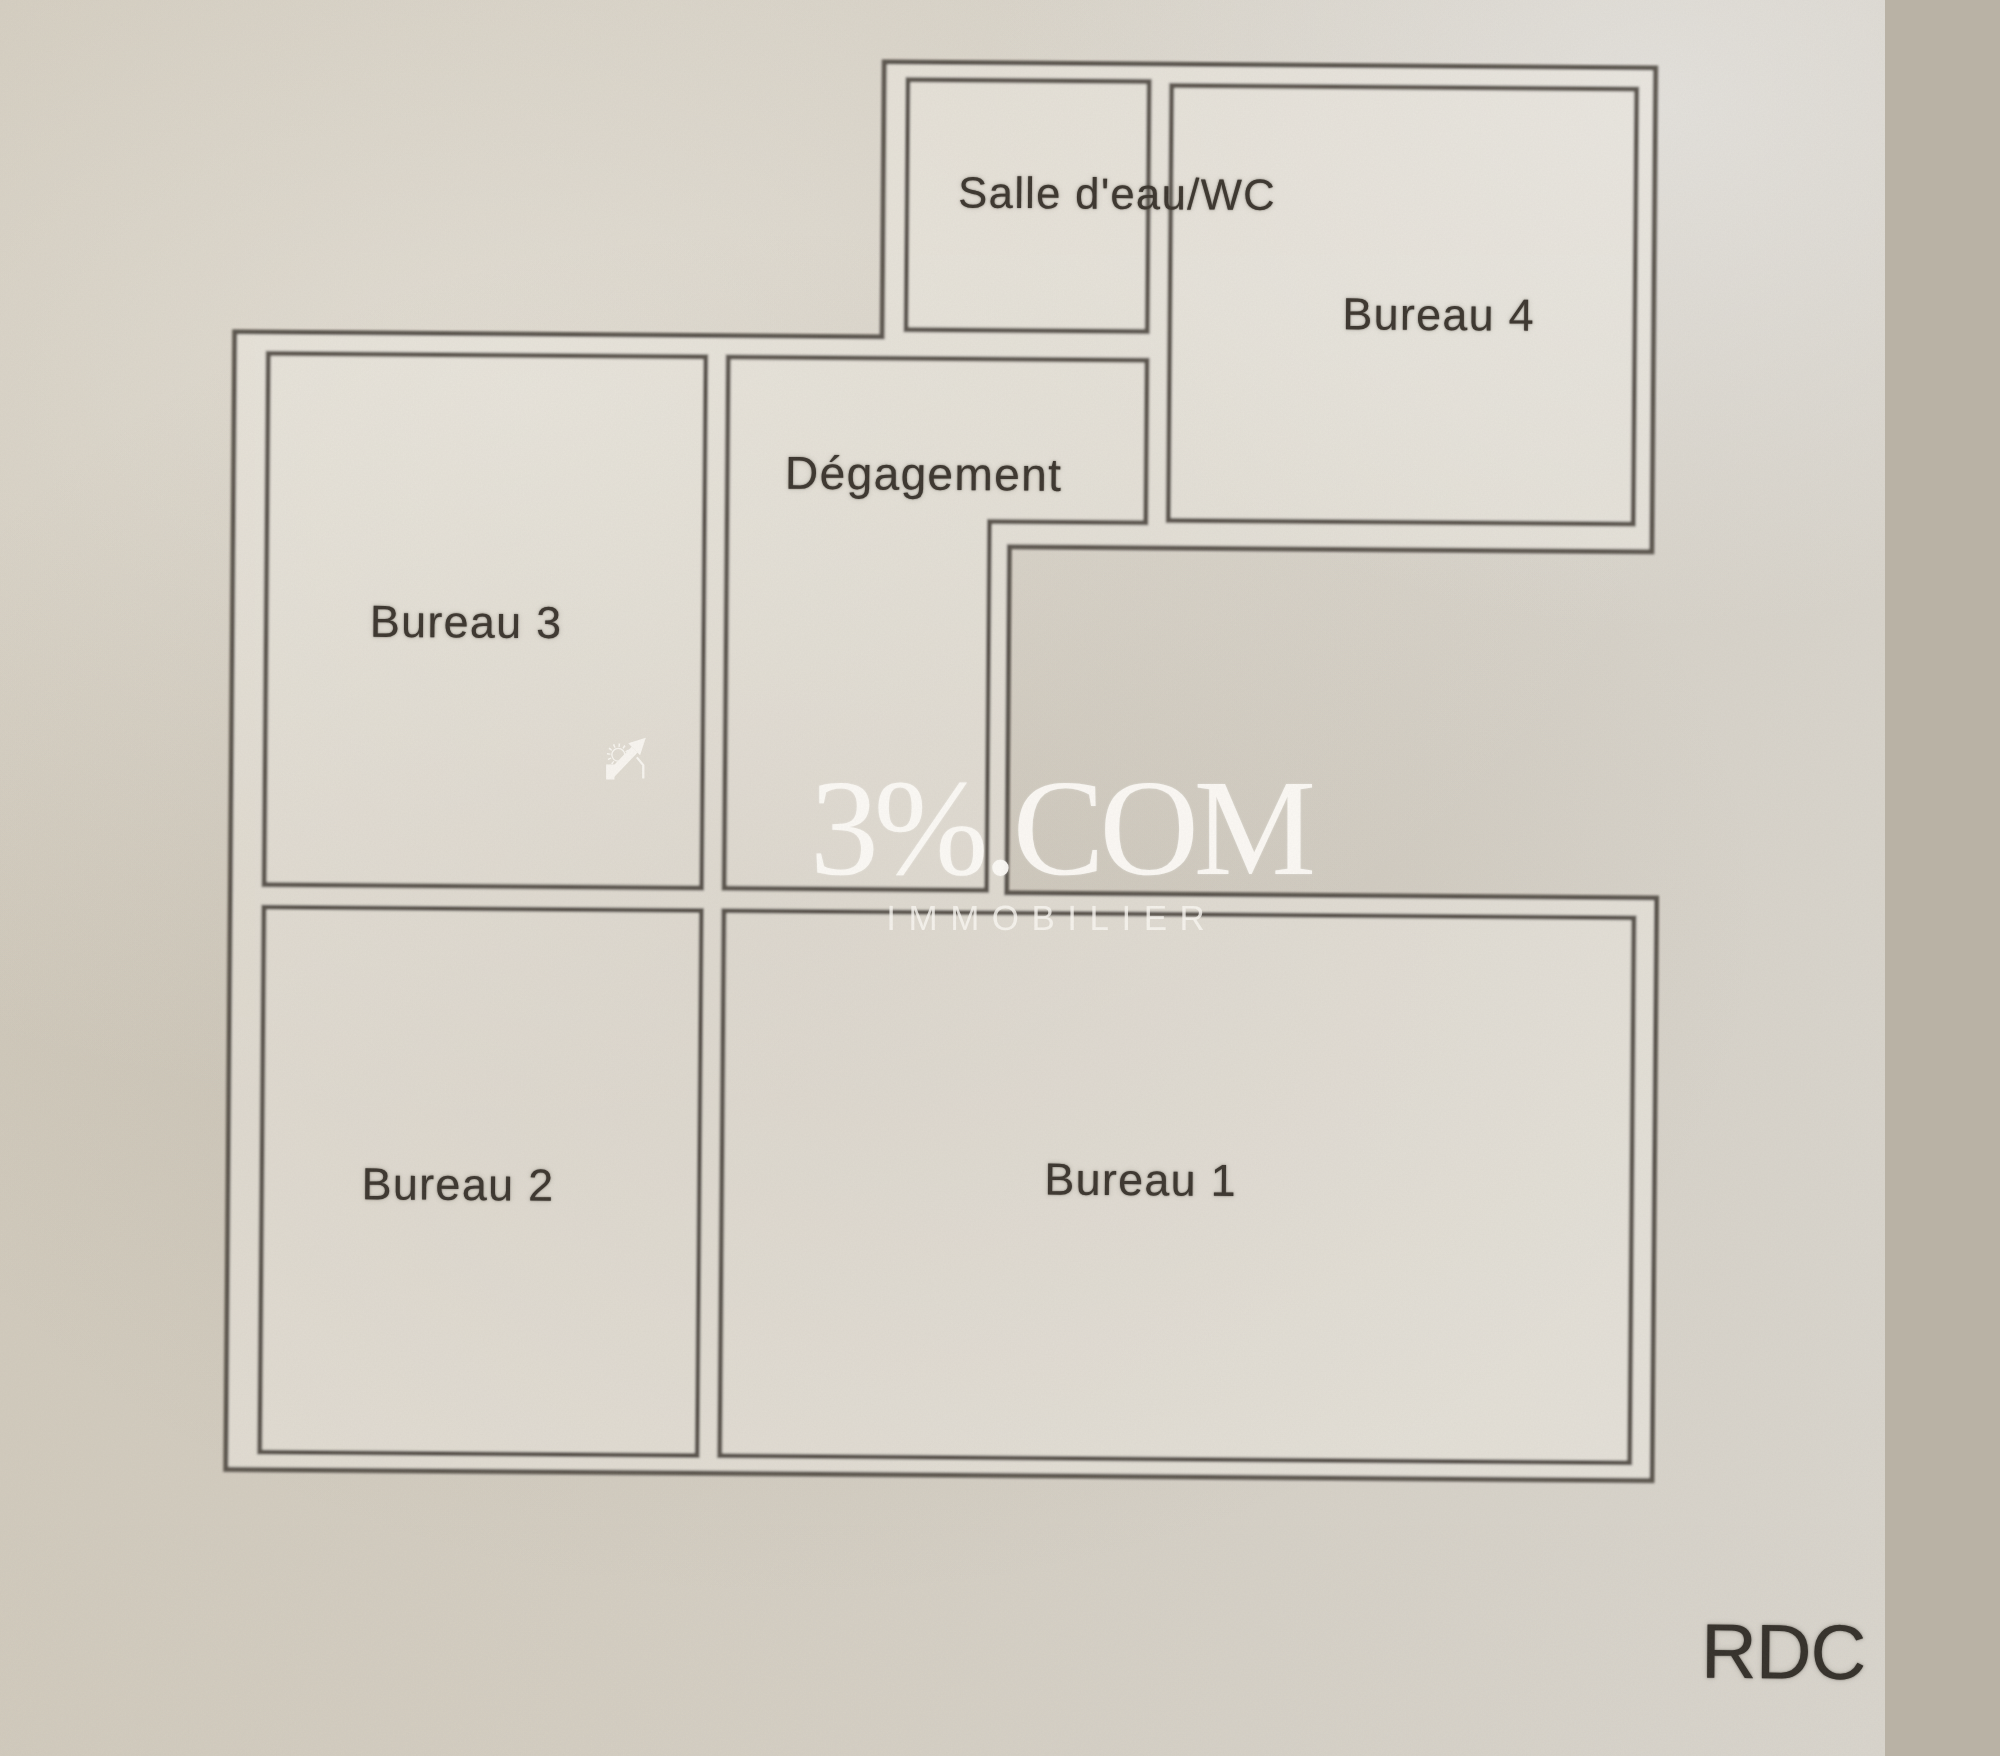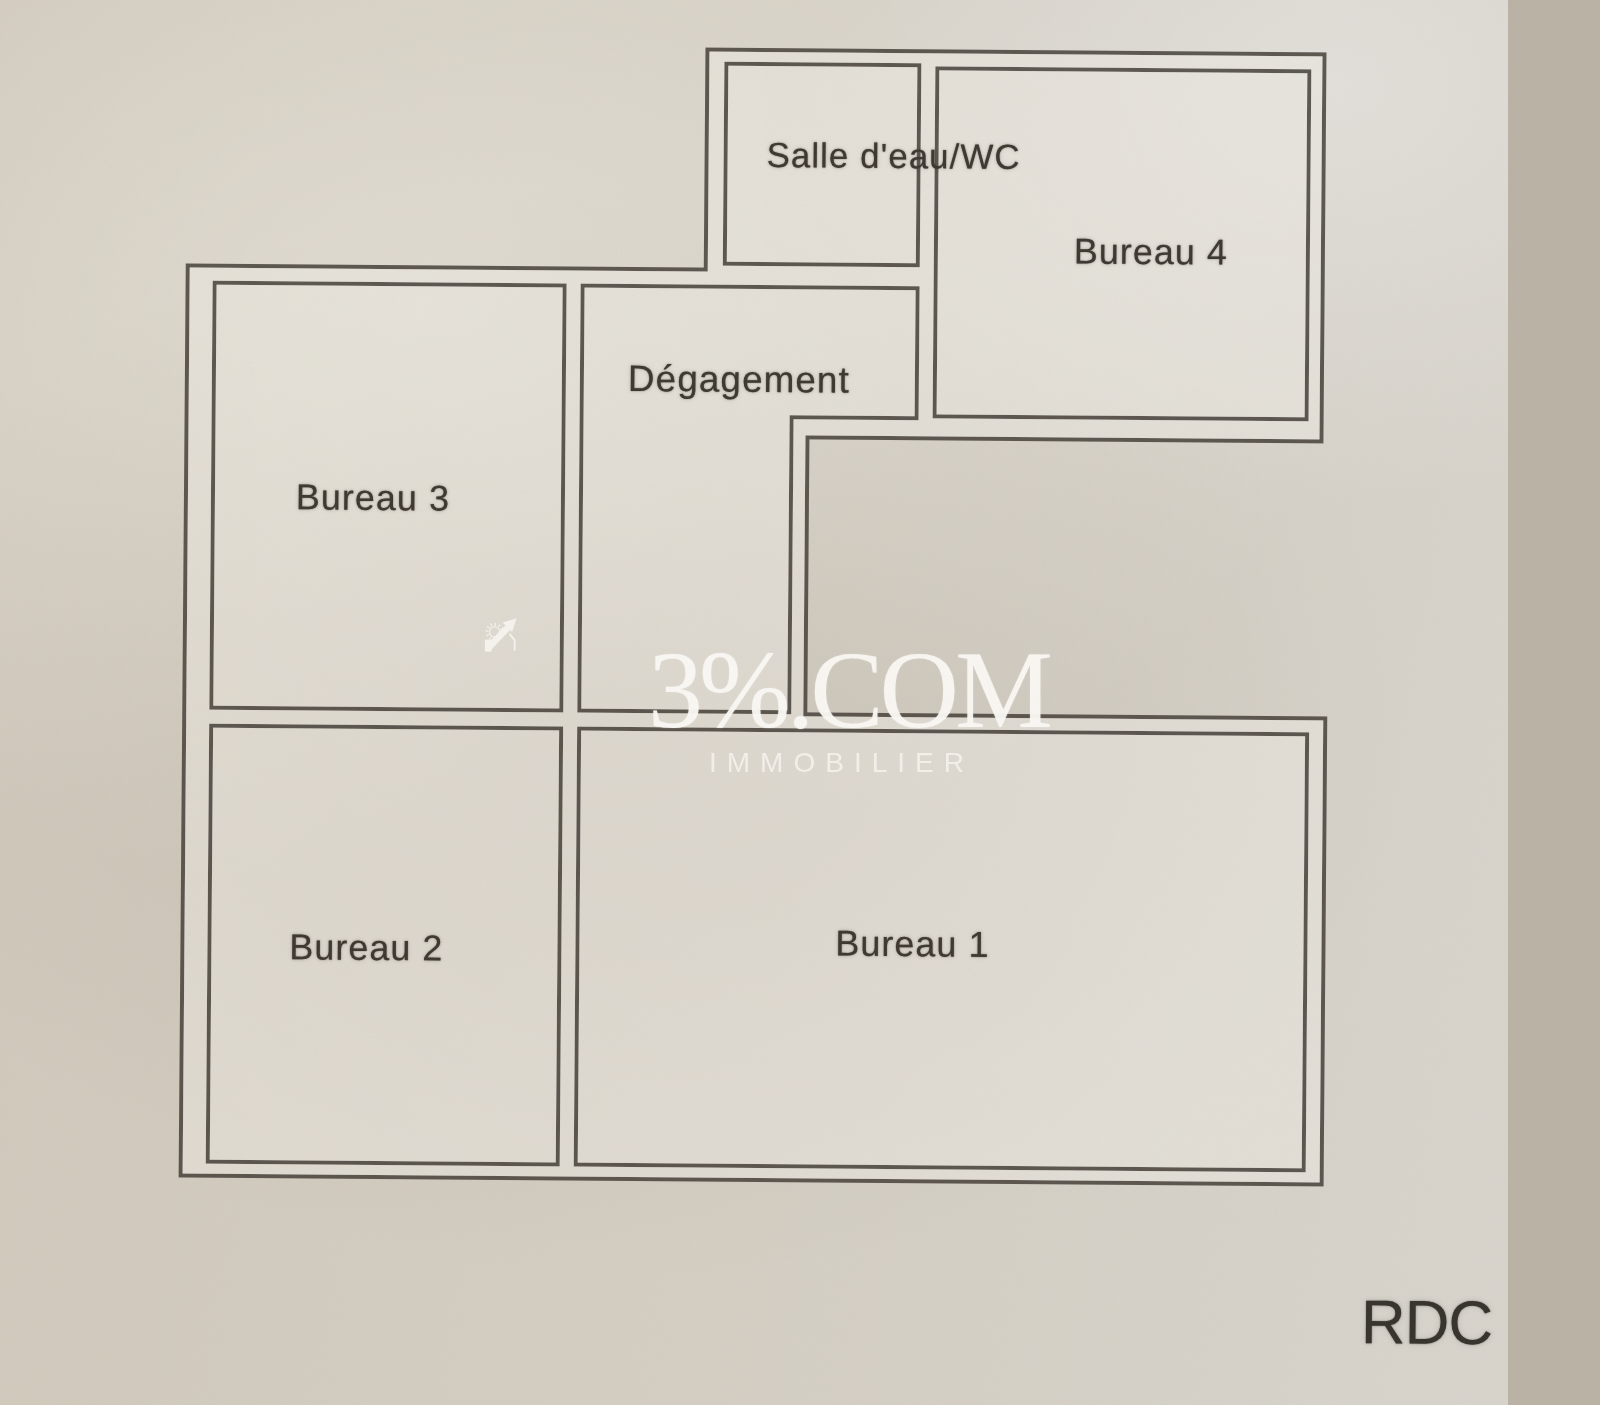--- a/index.html
+++ b/index.html
@@ -20,21 +20,21 @@
     white-space:nowrap;
     text-shadow:0 0 1.6px rgba(60,54,46,0.70),0 0 5px rgba(60,54,46,0.14);
   }
   .lbl-salle{font-size:35px;}
   .lbl-degagement{font-size:37px;}
   .floor-label{
     position:absolute;transform:translate(-50%,-50%);
     font:400 62px "Liberation Sans",sans-serif;color:#35312b;letter-spacing:-1px;
     text-shadow:0 0 1.8px rgba(53,49,43,0.65),0 0 6px rgba(53,49,43,0.12);
   }
-  .watermark{position:absolute;inset:0;pointer-events:none;filter:blur(0.3px);margin-top:28px;}
+  .watermark{position:absolute;inset:0;pointer-events:none;filter:blur(0.3px);}
   .wm-brand{
     position:absolute;left:648px;top:599px;line-height:1;
     font:400 110px "Liberation Serif",serif;color:rgba(252,250,245,0.95);letter-spacing:-4px;
     text-shadow:0 0 2px rgba(255,255,255,0.35);
   }
   .wm-sub{
     position:absolute;left:709px;top:719px;line-height:1;
     font:400 28px "Liberation Sans",sans-serif;color:rgba(250,248,242,0.80);letter-spacing:10px;
   }
   .wm-logo{position:absolute;left:460px;top:580px;}

